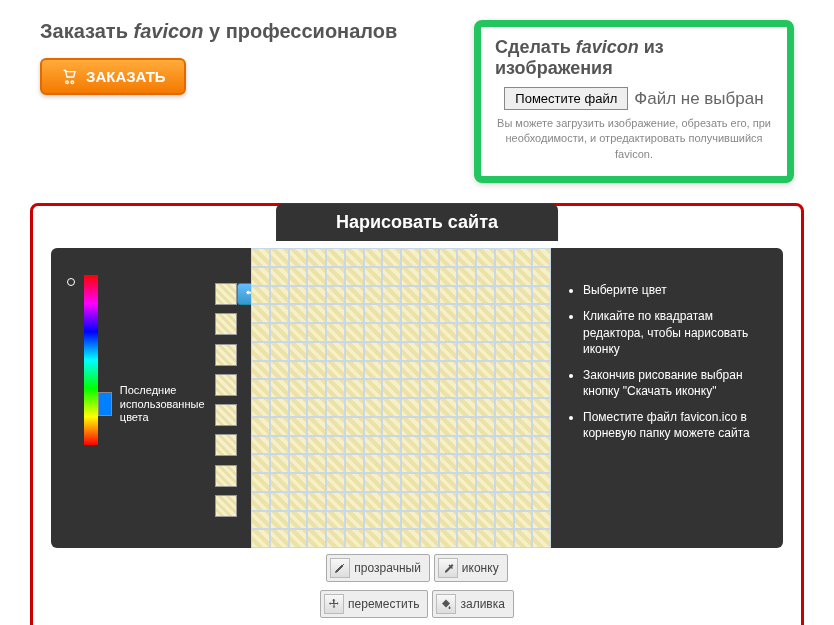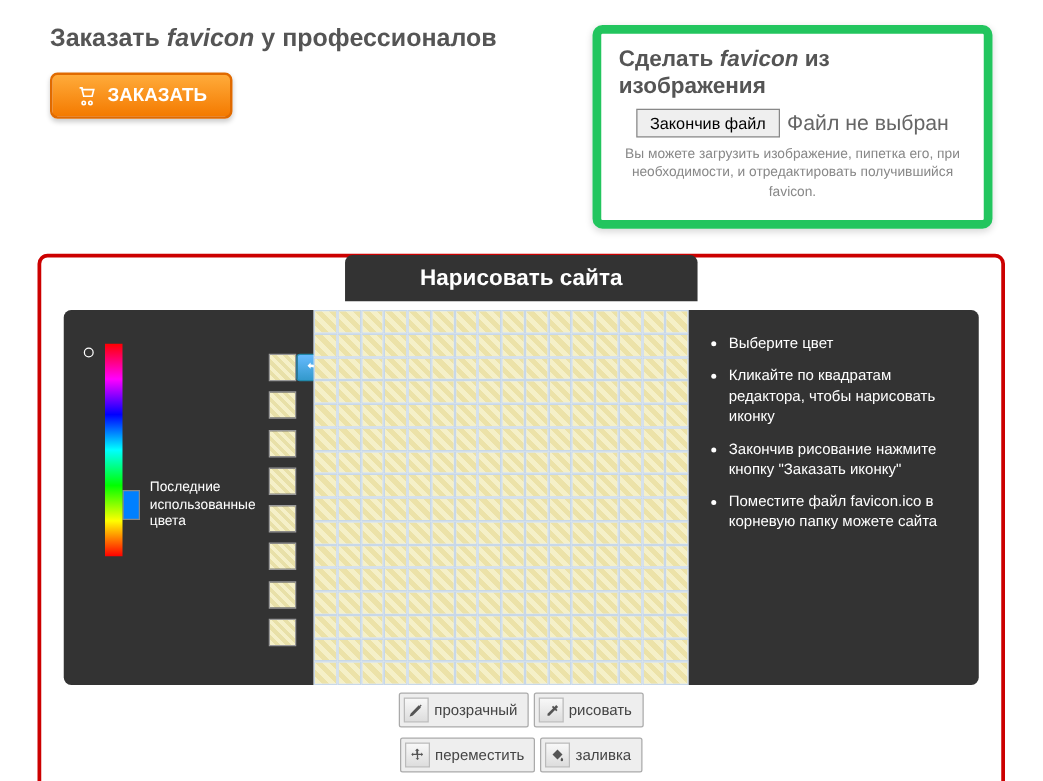--- a/index.html
+++ b/index.html
@@ -36,21 +36,21 @@
 .swatch-grid { display: flex; flex-wrap: wrap; gap: 4px; margin-top: 8px; }
 .swatch { width: 22px; height: 22px; background: repeating-linear-gradient(45deg, #f5f0c8, #f5f0c8 3px, #e8e0a8 3px, #e8e0a8 6px); border: 1px solid #999; cursor: pointer; }
 .undo-row { display: flex; justify-content: flex-end; gap: 4px; margin-top: 8px; }
 .undo-btn { width: 26px; height: 22px; background: linear-gradient(#6bf, #39c); border: 1px solid #28a; border-radius: 3px; display: flex; align-items: center; justify-content: center; cursor: pointer; }
 .undo-btn svg { width: 14px; height: 12px; }
 
 .canvas-wrap { background: #333; padding: 0; }
 .canvas-grid { width: 300px; height: 300px; display: grid; grid-template-columns: repeat(16, 1fr); grid-template-rows: repeat(16, 1fr); background: #fff; }
 .cell { background: repeating-linear-gradient(45deg, #f5f0c8, #f5f0c8 4px, #ece2a8 4px, #ece2a8 8px); border: 1px solid #c8d8e8; cursor: crosshair; }
 
-.panel-right { width: 232px; padding: 18px 14px; border-radius: 0 6px 6px 0; }
+.panel-right { width: 232px; padding: 34px 14px; border-radius: 0 6px 6px 0; }
 .panel-right ul { list-style: disc; padding-left: 18px; }
 .panel-right li { font-size: 12px; margin-bottom: 10px; line-height: 1.35; }
 
 .tool-row { display: flex; flex-wrap: wrap; justify-content: center; gap: 4px; margin-top: 6px; }
 .tool-btn { display: inline-flex; align-items: center; gap: 4px; padding: 3px 8px 3px 3px; background: #eee; border: 1px solid #aaa; border-radius: 2px; font-size: 12px; color: #444; cursor: pointer; }
 .tool-icon { width: 20px; height: 20px; background: linear-gradient(#f8f8f8, #ddd); border: 1px solid #bbb; display: flex; align-items: center; justify-content: center; }
 .tool-icon svg { width: 12px; height: 12px; }
 </style>
 </head>
 <body>
@@ -66,24 +66,24 @@
         </svg>
       <span>ЗАКАЗАТЬ</span>
     </button>
   </div>
 
   <div class="upload-box">
     <div class="upload-title">
       <span>Сделать </span><span class="favicon-word">favicon</span><span> из изображения</span>
     </div>
     <div class="file-row">
-      <button class="file-btn">Закончив файл</button>
+      <button class="file-btn">Поместите файл</button>
       <span class="file-status">Файл не выбран</span>
     </div>
-    <div class="upload-help">Вы можете загрузить изображение, пипетка его, при необходимости, и отредактировать получившийся favicon.</div>
+    <div class="upload-help">Вы можете загрузить изображение, обрезать его, при необходимости, и отредактировать получившийся favicon.</div>
   </div>
 </div>
 
 <div class="editor-wrap">
   <div class="editor-header">Нарисовать сайта</div>
 
   <div class="editor-body">
     <div class="panel-left">
       <div class="picker-area">
         <div class="sat-val">
@@ -377,42 +377,42 @@
           <div class="cell"></div>
           <div class="cell"></div>
           <div class="cell"></div>
         </div>
     </div>
 
     <div class="panel-right">
       <ul id="instructions-list">
           <li>Выберите цвет</li>
           <li>Кликайте по квадратам редактора, чтобы нарисовать иконку</li>
-          <li>Закончив рисование нажмите кнопку "Заказать иконку"</li>
+          <li>Закончив рисование выбран кнопку "Скачать иконку"</li>
           <li>Поместите файл favicon.ico в корневую папку можете сайта</li>
         </ul>
     </div>
   </div>
 
   <div class="tool-row">
     <div class="tool-btn">
       <span class="tool-icon">
           <svg viewBox="0 0 24 24">
             <path d="M4 20l16-16M3 21l3-1L18 8l-2-2L4 18l-1 3z" fill="none" stroke="#555" stroke-width="2"></path>
           </svg>
         </span>
       <span>прозрачный</span>
     </div>
     <div class="tool-btn">
       <span class="tool-icon">
           <svg viewBox="0 0 24 24">
             <path d="M20 4l-3 3-2-2-2 2 2 2-9 9v3h3l9-9 2 2 2-2-2-2 3-3-3-3z" fill="#555"></path>
           </svg>
         </span>
-      <span>рисовать</span>
+      <span>иконку</span>
     </div>
     <div style="flex-basis:100%;height:0"></div>
     <div class="tool-btn">
       <span class="tool-icon">
           <svg viewBox="0 0 24 24">
             <path d="M12 2l3 3h-2v5h5V8l3 3-3 3v-2h-5v5h2l-3 3-3-3h2v-5H5v2l-3-3 3-3v2h5V5H8l3-3z" fill="#555"></path>
           </svg>
         </span>
       <span>переместить</span>
     </div>

